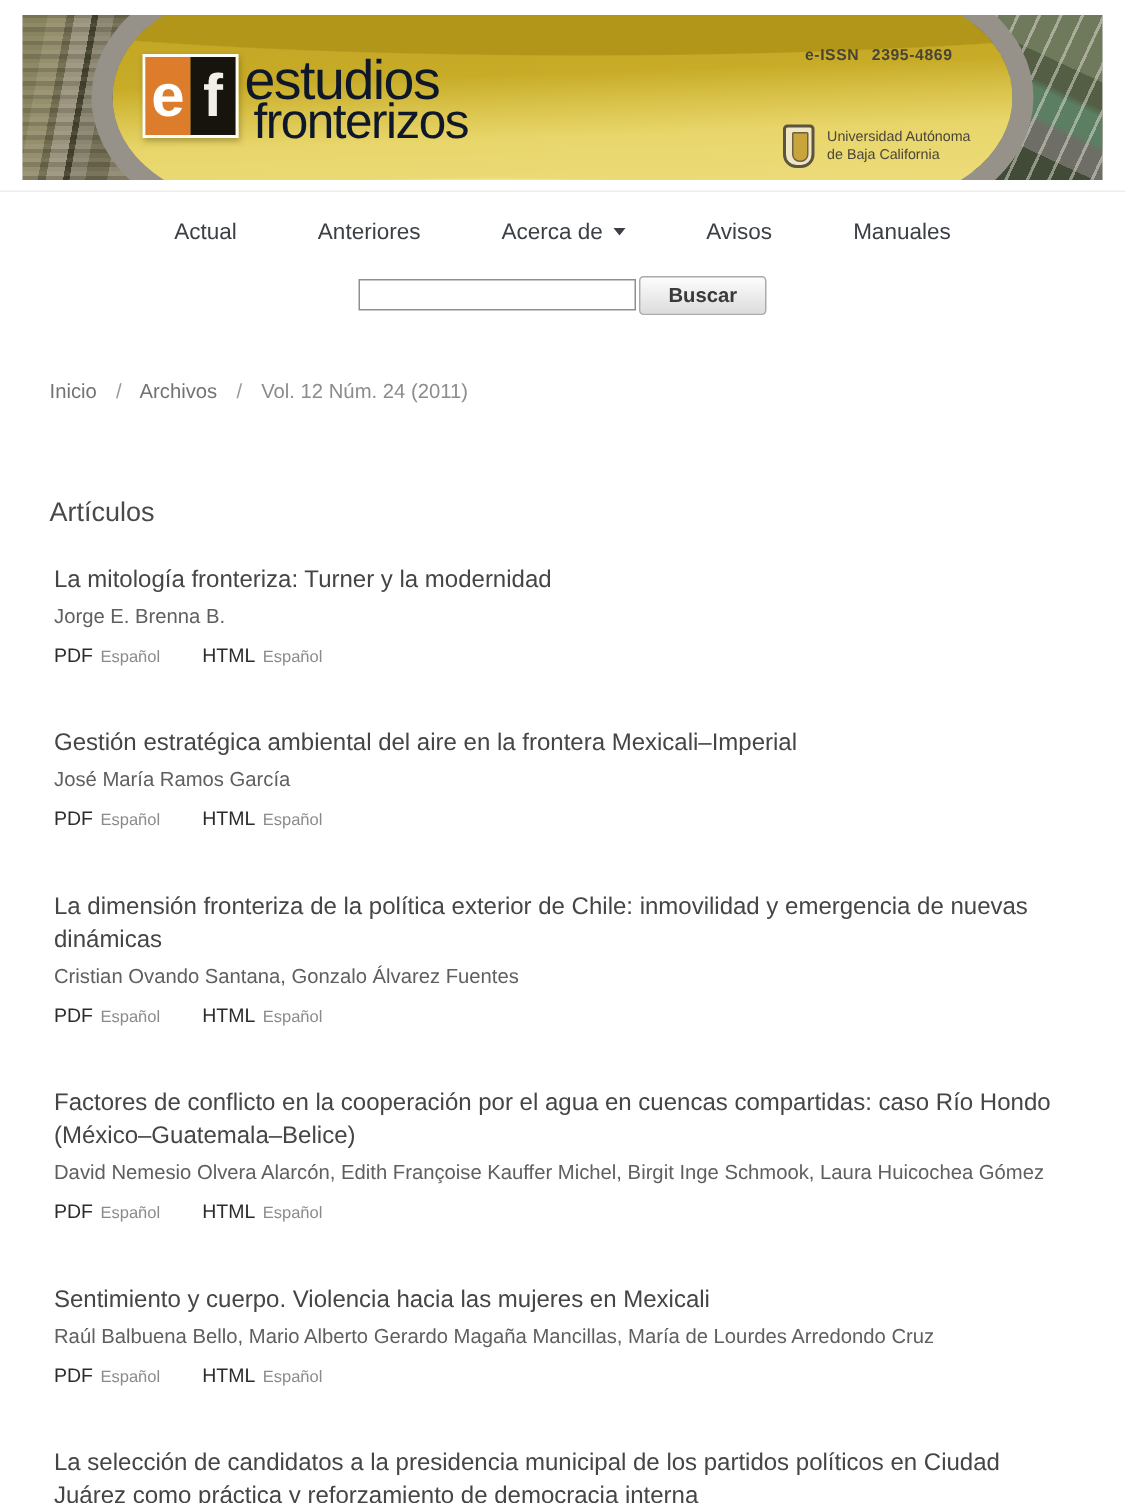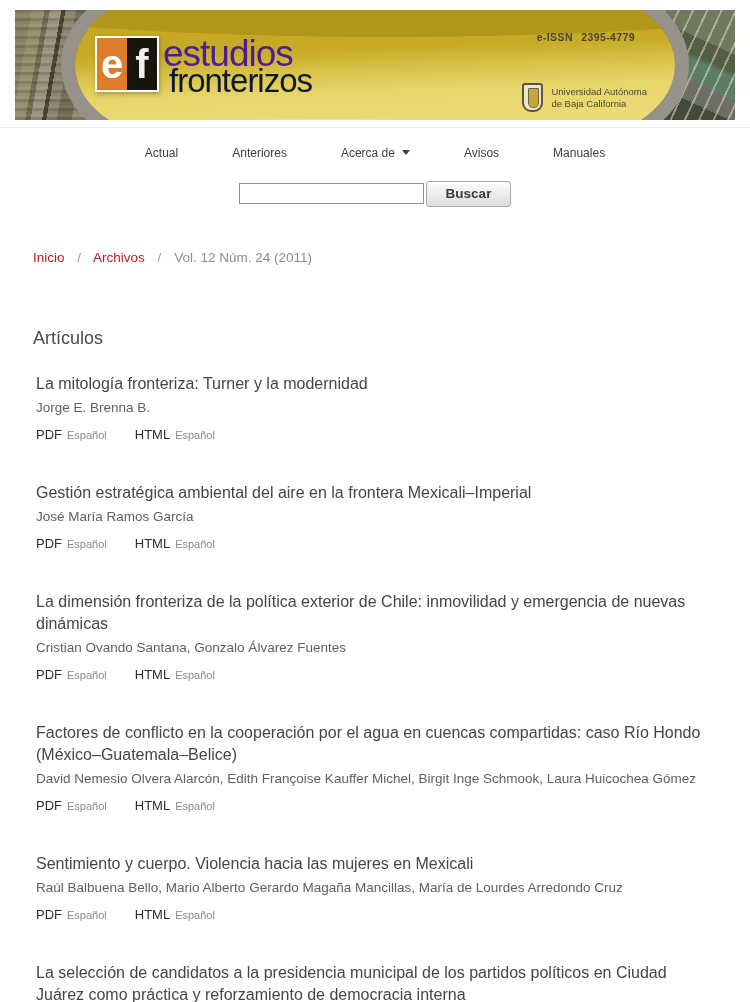--- a/index.html
+++ b/index.html
@@ -28,46 +28,46 @@
       radial-gradient(135% 58% at 52% -6%, #b2961a 0 62%, rgba(178,150,26,0) 63%),
       linear-gradient(178deg,#bda122 0%, #c8ac28 40%, #d8c148 52%, #e8d66b 66%, #eedd80 100%);
   }
   .eissn { position:absolute; top:21px; right:100px; font-size:10.5px; font-weight:700;
     color:#494435; letter-spacing:.4px; word-spacing:5px; }
   .logo { position:absolute; left:80px; top:26px; display:flex; align-items:flex-start; cursor:pointer; }
   .logo-mark { display:flex; width:64px; height:56px; border:2px solid #fdfdf8; box-shadow:1px 2px 4px rgba(60,50,10,.35); }
   .lm-e { width:30px; background:#dd7c2a; color:#fff; font-weight:700; font-size:40px; line-height:52px; text-align:center; }
   .lm-f { width:30px; background:#17140e; color:#f2efe8; font-weight:700; font-size:40px; line-height:52px; text-align:center; }
   .logo-text { margin-left:4px; }
-  .logo-line1 { font-size:37px; line-height:35px; color:#4c1d95; letter-spacing:-1px; }
+  .logo-line1 { font-size:37px; line-height:35px; color:#0f172a; letter-spacing:-1px; }
   .logo-line2 { font-size:33px; line-height:28px; color:#0f172a; letter-spacing:-1px; margin:-4px 0 0 6px; }
   .uabc { position:absolute; right:88px; bottom:8px; display:flex; align-items:center;padding-left:10px; }
   .crest { position:relative; width:21px; height:29px; background:#efe7c2; border:2px solid #5c5440;
     border-radius:3px 3px 9px 9px; }
   .crest::after { content:""; position:absolute; left:4px; top:3px; width:9px; height:18px;
     background:#c9a43a; border:1px solid #6b6146; border-radius:1px 1px 5px 5px; }
   .uabc-text { margin-left:8px; font-size:9.5px; line-height:11.5px; color:#4a4539; }
 
   
   .topnav { margin-top:7px; border-top:1px solid #ededed; padding-top:18px;
     display:flex; justify-content:center; }
-  .nav-item { margin:0 27px; font-size:12px; color:#3c4046; text-decoration:none; cursor:pointer; white-space:nowrap; }
+  .nav-item { margin:0 27px; font-size:15px; color:#3c4046; text-decoration:none; cursor:pointer; white-space:nowrap; }
   .caret { display:inline-block; width:0; height:0; border-left:4.5px solid transparent;
     border-right:4.5px solid transparent; border-top:5px solid #3c4046; margin-left:7px; vertical-align:2px; }
 
   
   .searchrow { margin-top:23px; display:flex; justify-content:center; align-items:flex-start; }
   .search-input { width:185px; height:21px; border:1px solid #8f8f8f; font-size:13px; padding:1px 4px; outline:none; }
   .search-btn { margin-left:2px; height:26px; margin-top:-2px; padding:2px 19px 3px; font-weight:700; font-size:13.5px;
     color:#3a3a3a; background:linear-gradient(#fdfdfd,#dcdcdc); border:1px solid #ababab; border-radius:3px;
     font-family:"Liberation Sans","DejaVu Sans",sans-serif; cursor:pointer; }
 
   
   .breadcrumb { margin:43px 0 0 33px; font-size:13.5px; color:#8c8c8c; }
-  .crumb { color:#b91c1c; text-decoration:none; cursor:pointer; }
+  .crumb { color:#737373; text-decoration:none; cursor:pointer; }
   .crumb-sep { margin:0 9px; color:#9a9a9a; }
   .crumb-current { color:#8c8c8c; }
 
   
   .section-title { margin:63px 0 0 33px; font-size:18px; font-weight:400; color:#4a4a4a; }
   .articles { margin:24px 0 0 36px; }
   .article { margin-bottom:39px; }
   .article-title { font-size:16px; line-height:22px; color:#454545; max-width:680px; cursor:pointer; }
   .article-authors { margin-top:2px; font-size:13.5px; line-height:21px; color:#5f5f5f; max-width:680px; }
   .galleys { margin-top:7px; display:flex; }
@@ -75,21 +75,21 @@
   .galley-type { font-weight:400; font-size:13px; color:#2c2c2c; }
   .galley-lang { font-size:11px; color:#8a8a8a; margin-left:5px; }
 </style>
 </head>
 <body>
 
 <header class="banner">
   <div class="photo photo-left"></div>
   <div class="photo photo-right"></div>
   <div class="oval"></div>
-  <div class="eissn">e-ISSN 2395-4779</div>
+  <div class="eissn">e-ISSN 2395-4869</div>
   <div class="logo">
     <div class="logo-mark">
       <span class="lm-e">e</span>
       <span class="lm-f">f</span>
     </div>
     <div class="logo-text">
       <div class="logo-line1">estudios</div>
       <div class="logo-line2">fronterizos</div>
     </div>
   </div>

